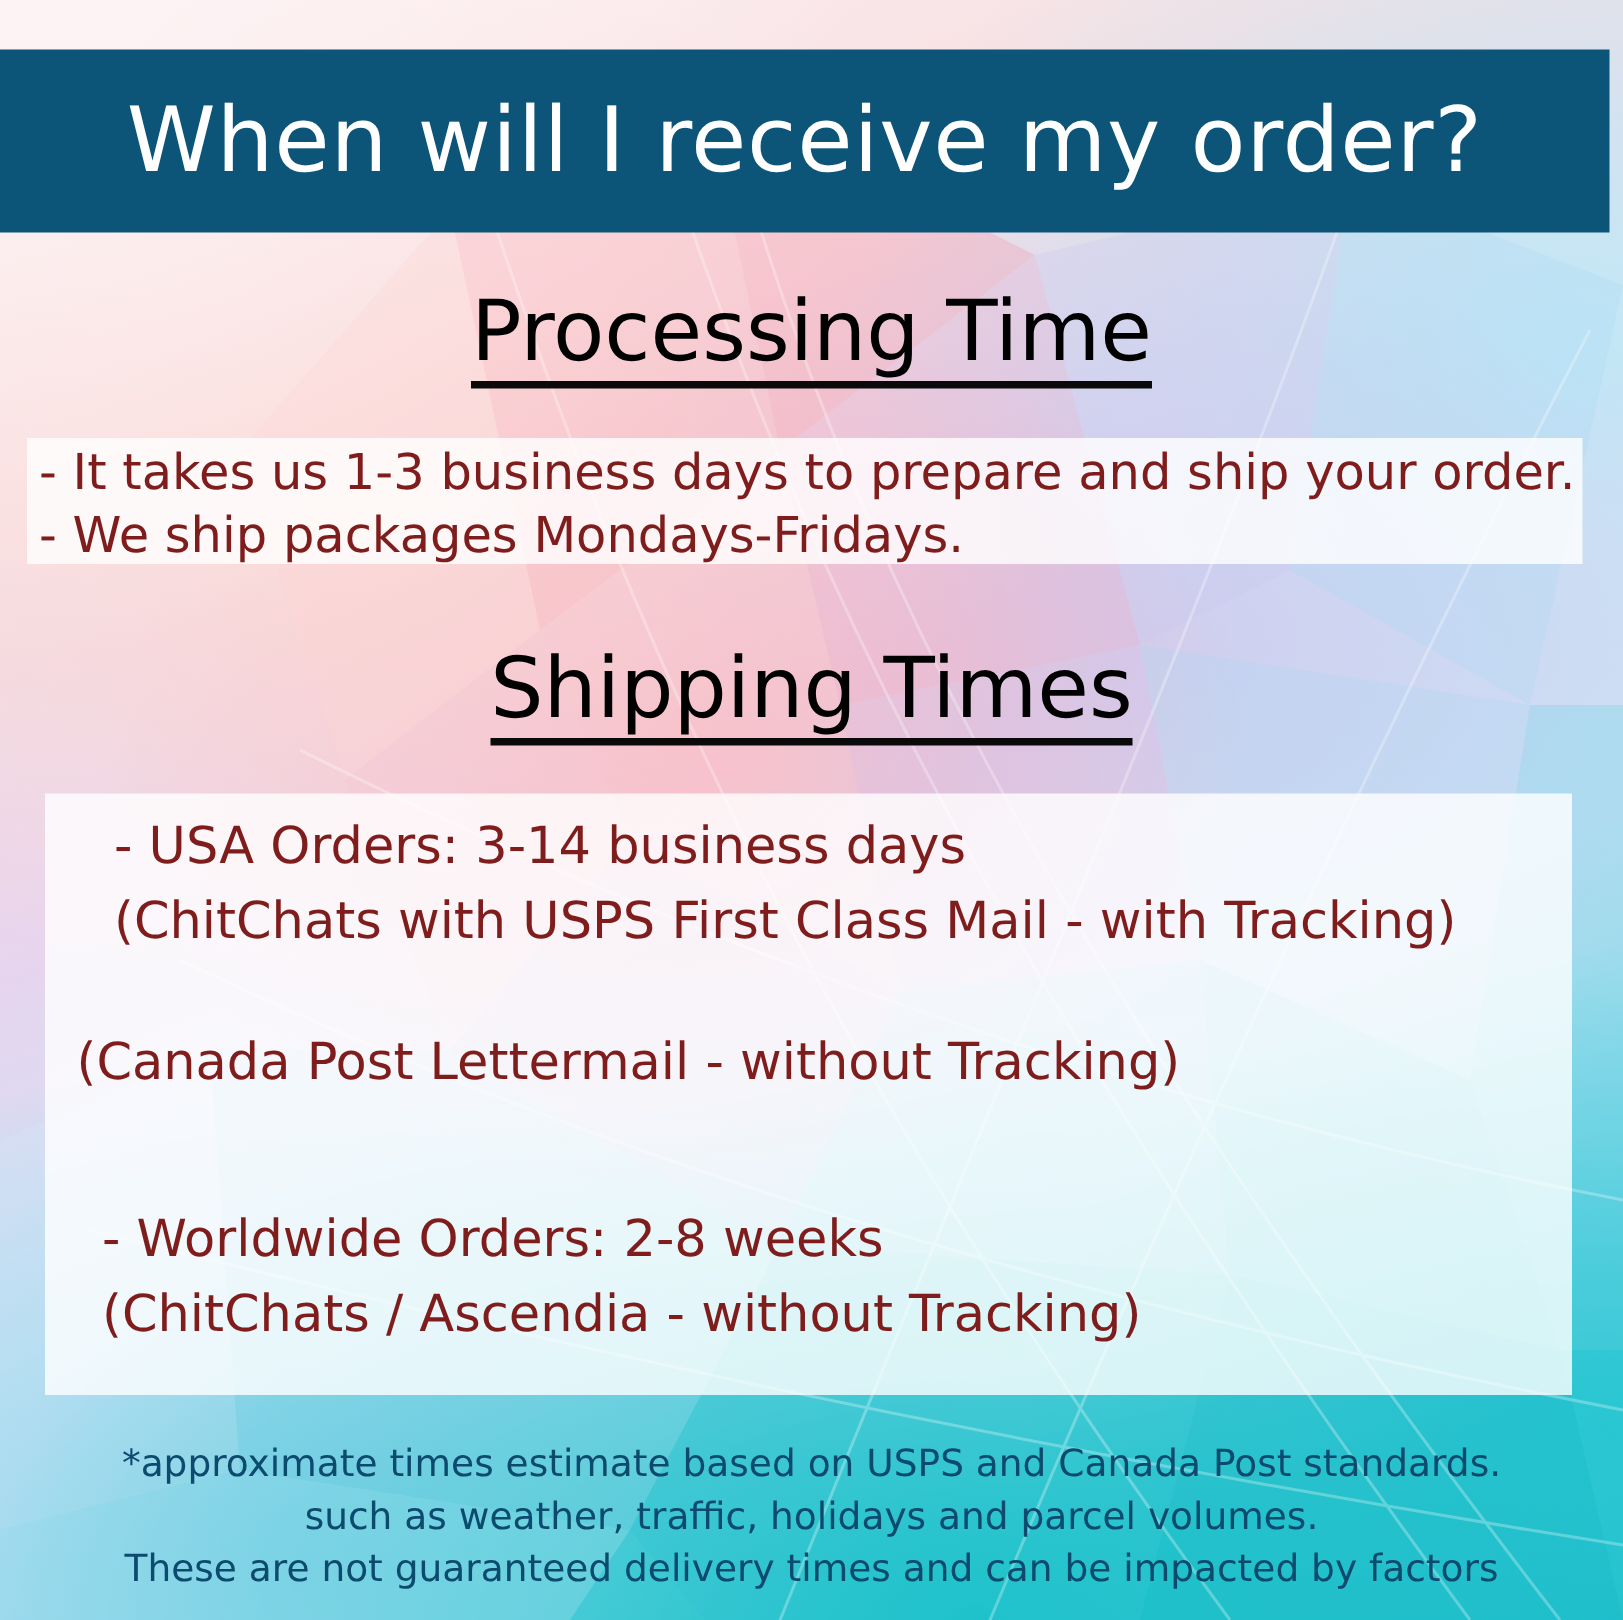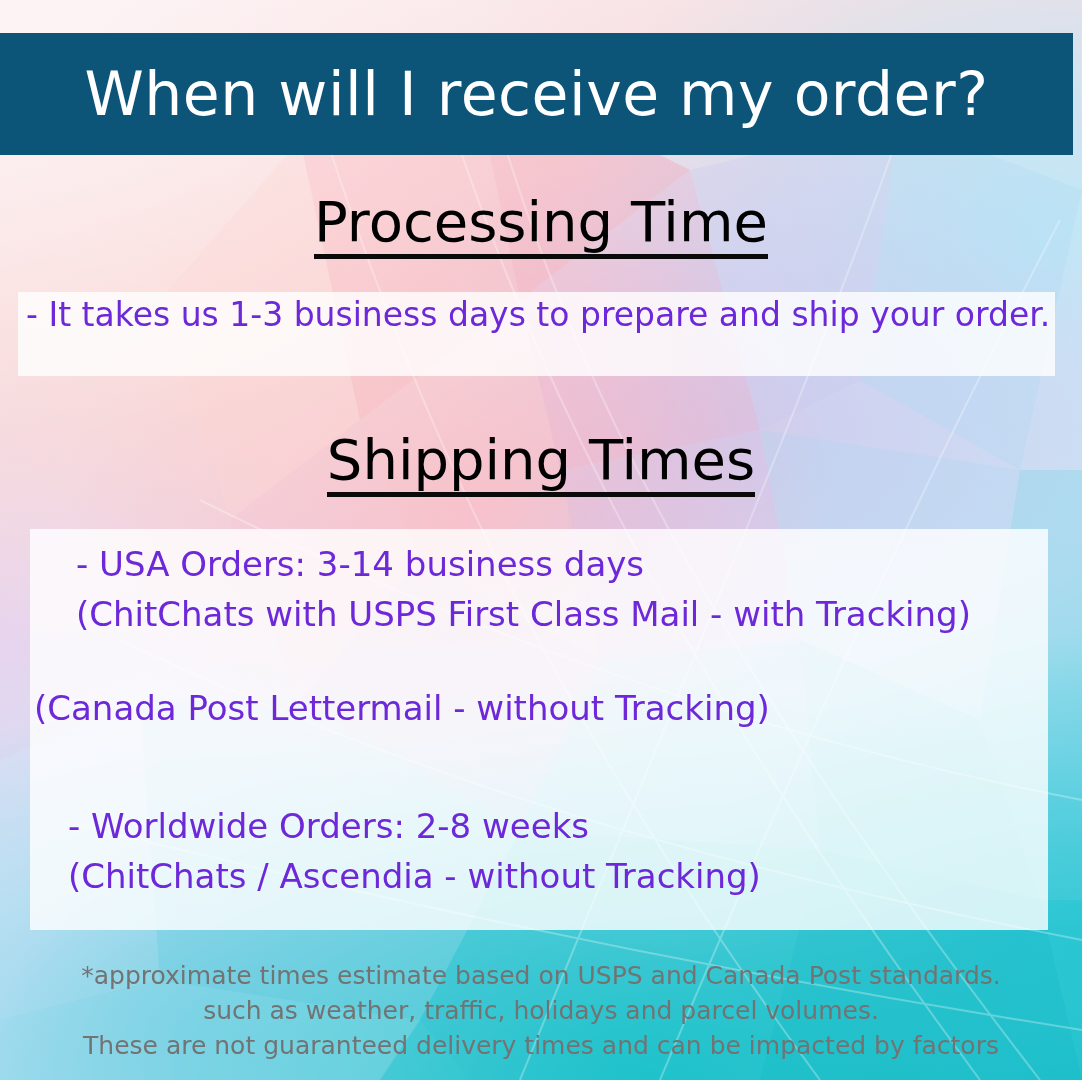--- a/index.html
+++ b/index.html
@@ -76,21 +76,21 @@
     border-bottom: 5px solid #0a0a0a;
     padding-bottom: 4px;
   }
   #heading-processing { top: 194px; }
   #heading-shipping   { top: 432px; }
 
   
   .panel {
     position: absolute;
     background: rgba(255,255,255,0.80);
-    color: #6d28d9;
+    color: #7f1d1d;
   }
   #panel-processing {
     left: 18px;
     top: 292px;
     width: 1037px;
     height: 84px;
     padding: 0;
   }
   #panel-shipping {
     left: 30px;
@@ -108,30 +108,30 @@
   #panel-processing .line { padding-left: 8px; }
   #panel-processing .line:first-child { padding-top: 2px; }
 
   .ship-group { margin: 0; }
   #panel-shipping .ship-group .line { font-size: 34px; line-height: 50px; }
   #panel-shipping { padding-top: 10px; }
   .ship-group.g1 { padding-left: 22px; }
   .ship-group.g2 { padding-left: 4px; margin-top: 44px; }
   .ship-group.g3 { padding-left: 14px; margin-top: 68px; }
   .ship-indent-1 { padding-left: 24px; }
-  .ship-indent-0 { padding-left: 0px; }
+  .ship-indent-0 { padding-left: 0px; margin-left: 17px; }
 
   
   #footer {
     position: absolute;
     left: 0;
     top: 958px;
     width: 100%;
     text-align: center;
-    color: #737373;
+    color: #0c4a6e;
     font-size: 25px;
     line-height: 35px;
     font-family: "DejaVu Sans", sans-serif;
   }
   #footer .line { font-size: 25px; line-height: 35px; }
 </style>
 </head>
 <body>
 
 <div id="poster">
@@ -178,20 +178,21 @@
   <div class="banner">
     <div class="banner-title">When will I receive my order?</div>
   </div>
 
   <div class="heading" id="heading-processing">
     <span>Processing Time</span>
   </div>
 
   <div class="panel" id="panel-processing">
     <div class="line">- It takes us 1-3 business days to prepare and ship your order.</div>
+    <div class="line">- We ship packages Mondays-Fridays.</div>
   </div>
 
   <div class="heading" id="heading-shipping">
     <span>Shipping Times</span>
   </div>
 
   <div class="panel" id="panel-shipping">
 
     <div class="ship-group g1">
       <div class="line ship-indent-1">- USA Orders: 3-14 business days</div>

